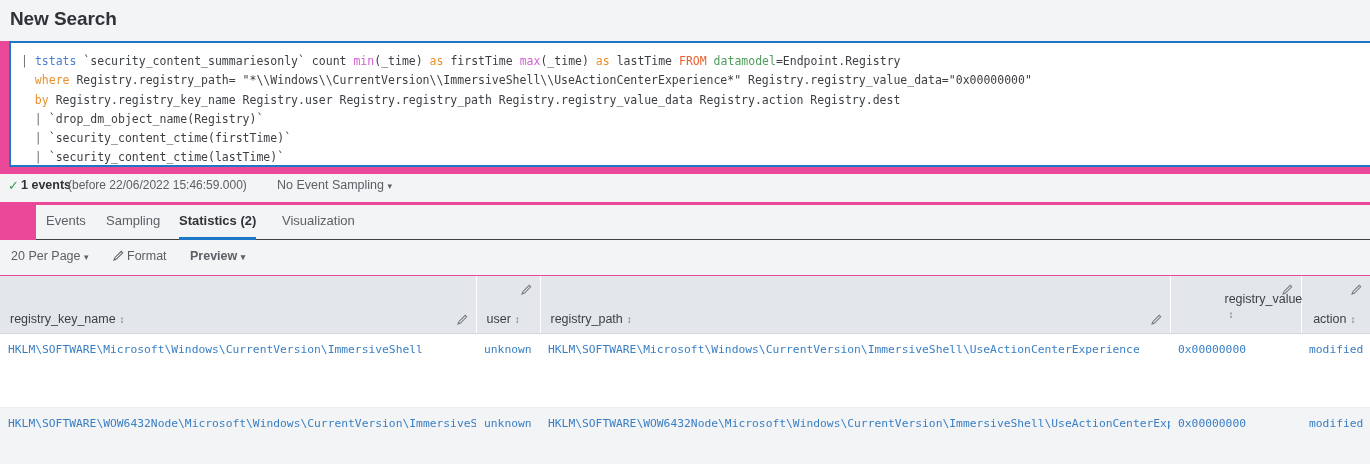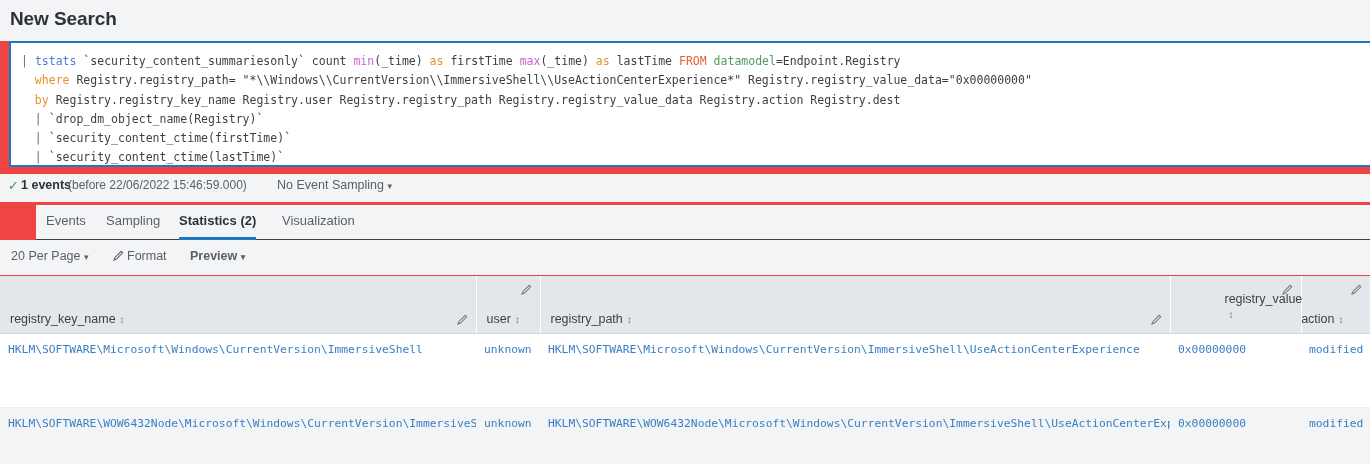--- a/index.html
+++ b/index.html
@@ -12,21 +12,21 @@
   }
   body {
     font-family: "Liberation Sans", sans-serif;
     color: #333333;
     -webkit-font-smoothing: antialiased;
   }
   .page {
     position: relative;
     width: 1370px;
     height: 428px;
-    background: #ef4444;
+    background: #ec4899;
   }
 
   
   .title-bar {
     position: absolute;
     left: 0; top: 0;
     width: 1370px; height: 41px;
     background: #f2f4f5;
   }
   .page-title {
@@ -175,21 +175,21 @@
   .th-label.wrap {
     white-space: normal;
     line-height: 15px;
     left: 10px;
     bottom: 11px;
     width: 110px;
     margin-left: 44px;
   }
   .th-label.right {
     left: auto;
-    right: 26px;
+    right: 14px;
     margin-top: 25px;
   }
   .sort-ico {
     display: inline-block;
     margin-left: 4px;
     color: #6b7077;
     font-size: 10px;
     line-height: 10px;
     vertical-align: 0px;
   }

